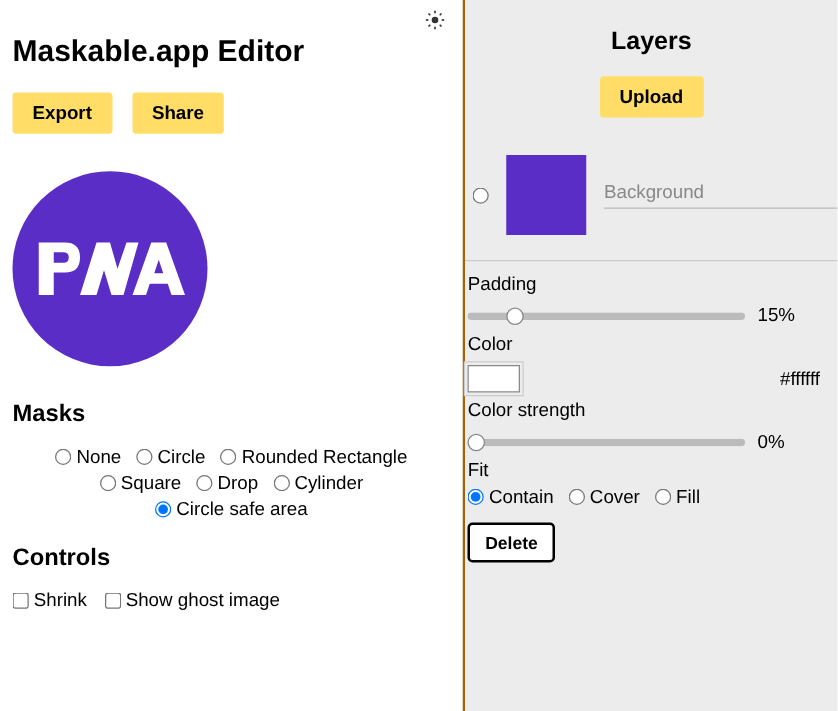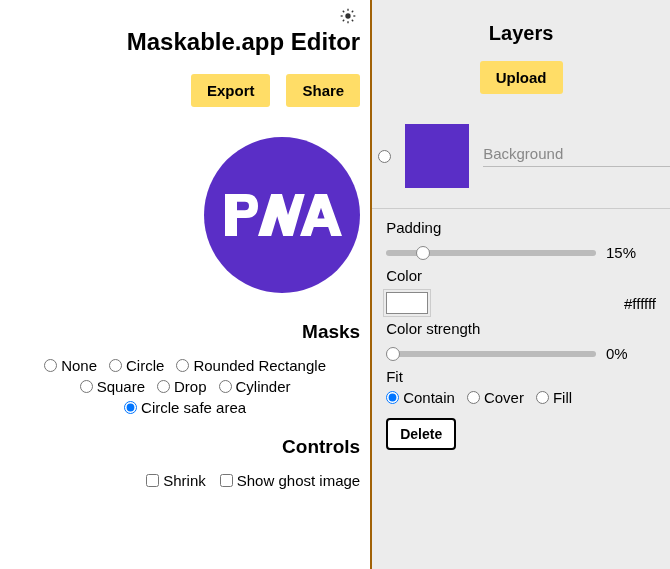--- a/index.html
+++ b/index.html
@@ -10,21 +10,21 @@
     display: flex;
     width: 670px;
     height: 569px;
   }
   
   .left {
     width: 388px;
     background: #fff;
     display: flex;
     flex-direction: column;
-    align-items: flex-end;
+    align-items: flex-start;
     position: relative;
     padding: 10px 10px 20px 10px;
   }
   .theme-toggle {
     position: absolute;
     top: 8px;
     right: 14px;
     width: 16px;
     height: 16px;
     cursor: pointer;
@@ -125,21 +125,21 @@
     flex: 1 1 auto;
     border-bottom: 1px solid #bbb;
     padding-bottom: 4px;
     font-size: 15px;
     color: #444;
   }
   .layer-name-idle { color: #888; }
   .props {
     border-top: 1px solid #ccc;
     margin-top: 12px;
-    padding: 10px 14px 14px 14px;
+    padding: 10px 14px 14px 2px;
     font-size: 15px;
     display: flex;
     flex-direction: column;
     gap: 6px;
   }
   .prop-label { margin-bottom: 2px; }
   .slider-row { display:flex; align-items:center; gap:10px; }
   .slider-row input[type=range] { flex:1 1 auto; }
   .slider-val { width: 50px; text-align:left; }
   .color-row { display:flex; align-items:center; gap:8px; }

